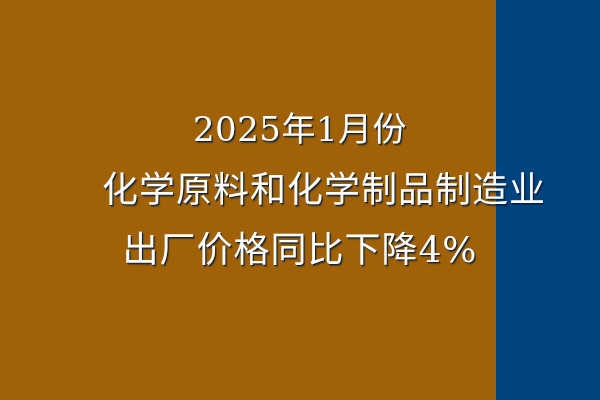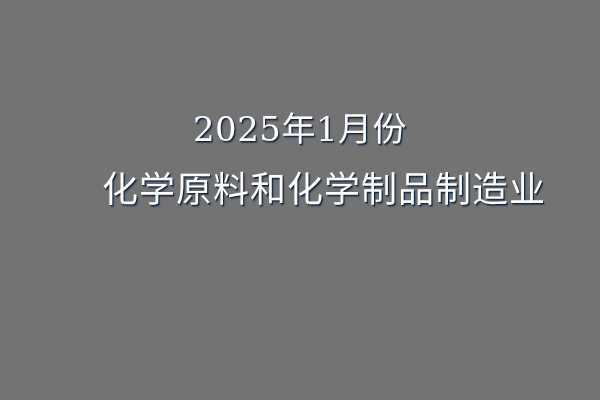--- a/index.html
+++ b/index.html
@@ -11,23 +11,23 @@
     width: 600px;
     height: 400px;
     overflow: hidden;
     background: #00447f;
     font-family: "DejaVu Serif", "Liberation Serif", serif;
   }
 
   .card {
     position: relative;
     box-sizing: border-box;
-    width: 600px;
+    width: 496px;
     height: 400px;
-    background-color: #737373;
+    background-color: #a16207;
     display: flex;
     flex-direction: column;
     align-items: center;
     justify-content: center;
   }
 
   .headline-block {
     position: absolute;
     left: 0;
     top: 0;
@@ -75,14 +75,15 @@
     margin-bottom: 0;
   }
 </style>
 </head>
 <body>
 
 <div class="card">
   <div class="headline-block">
     <span class="headline-line line-1">2025年1月份</span>
     <span class="headline-line line-2">化学原料和化学制品制造业</span>
+    <span class="headline-line line-3">出厂价格同比下降4%</span>
   </div>
 </div>
 
 </body></html>

